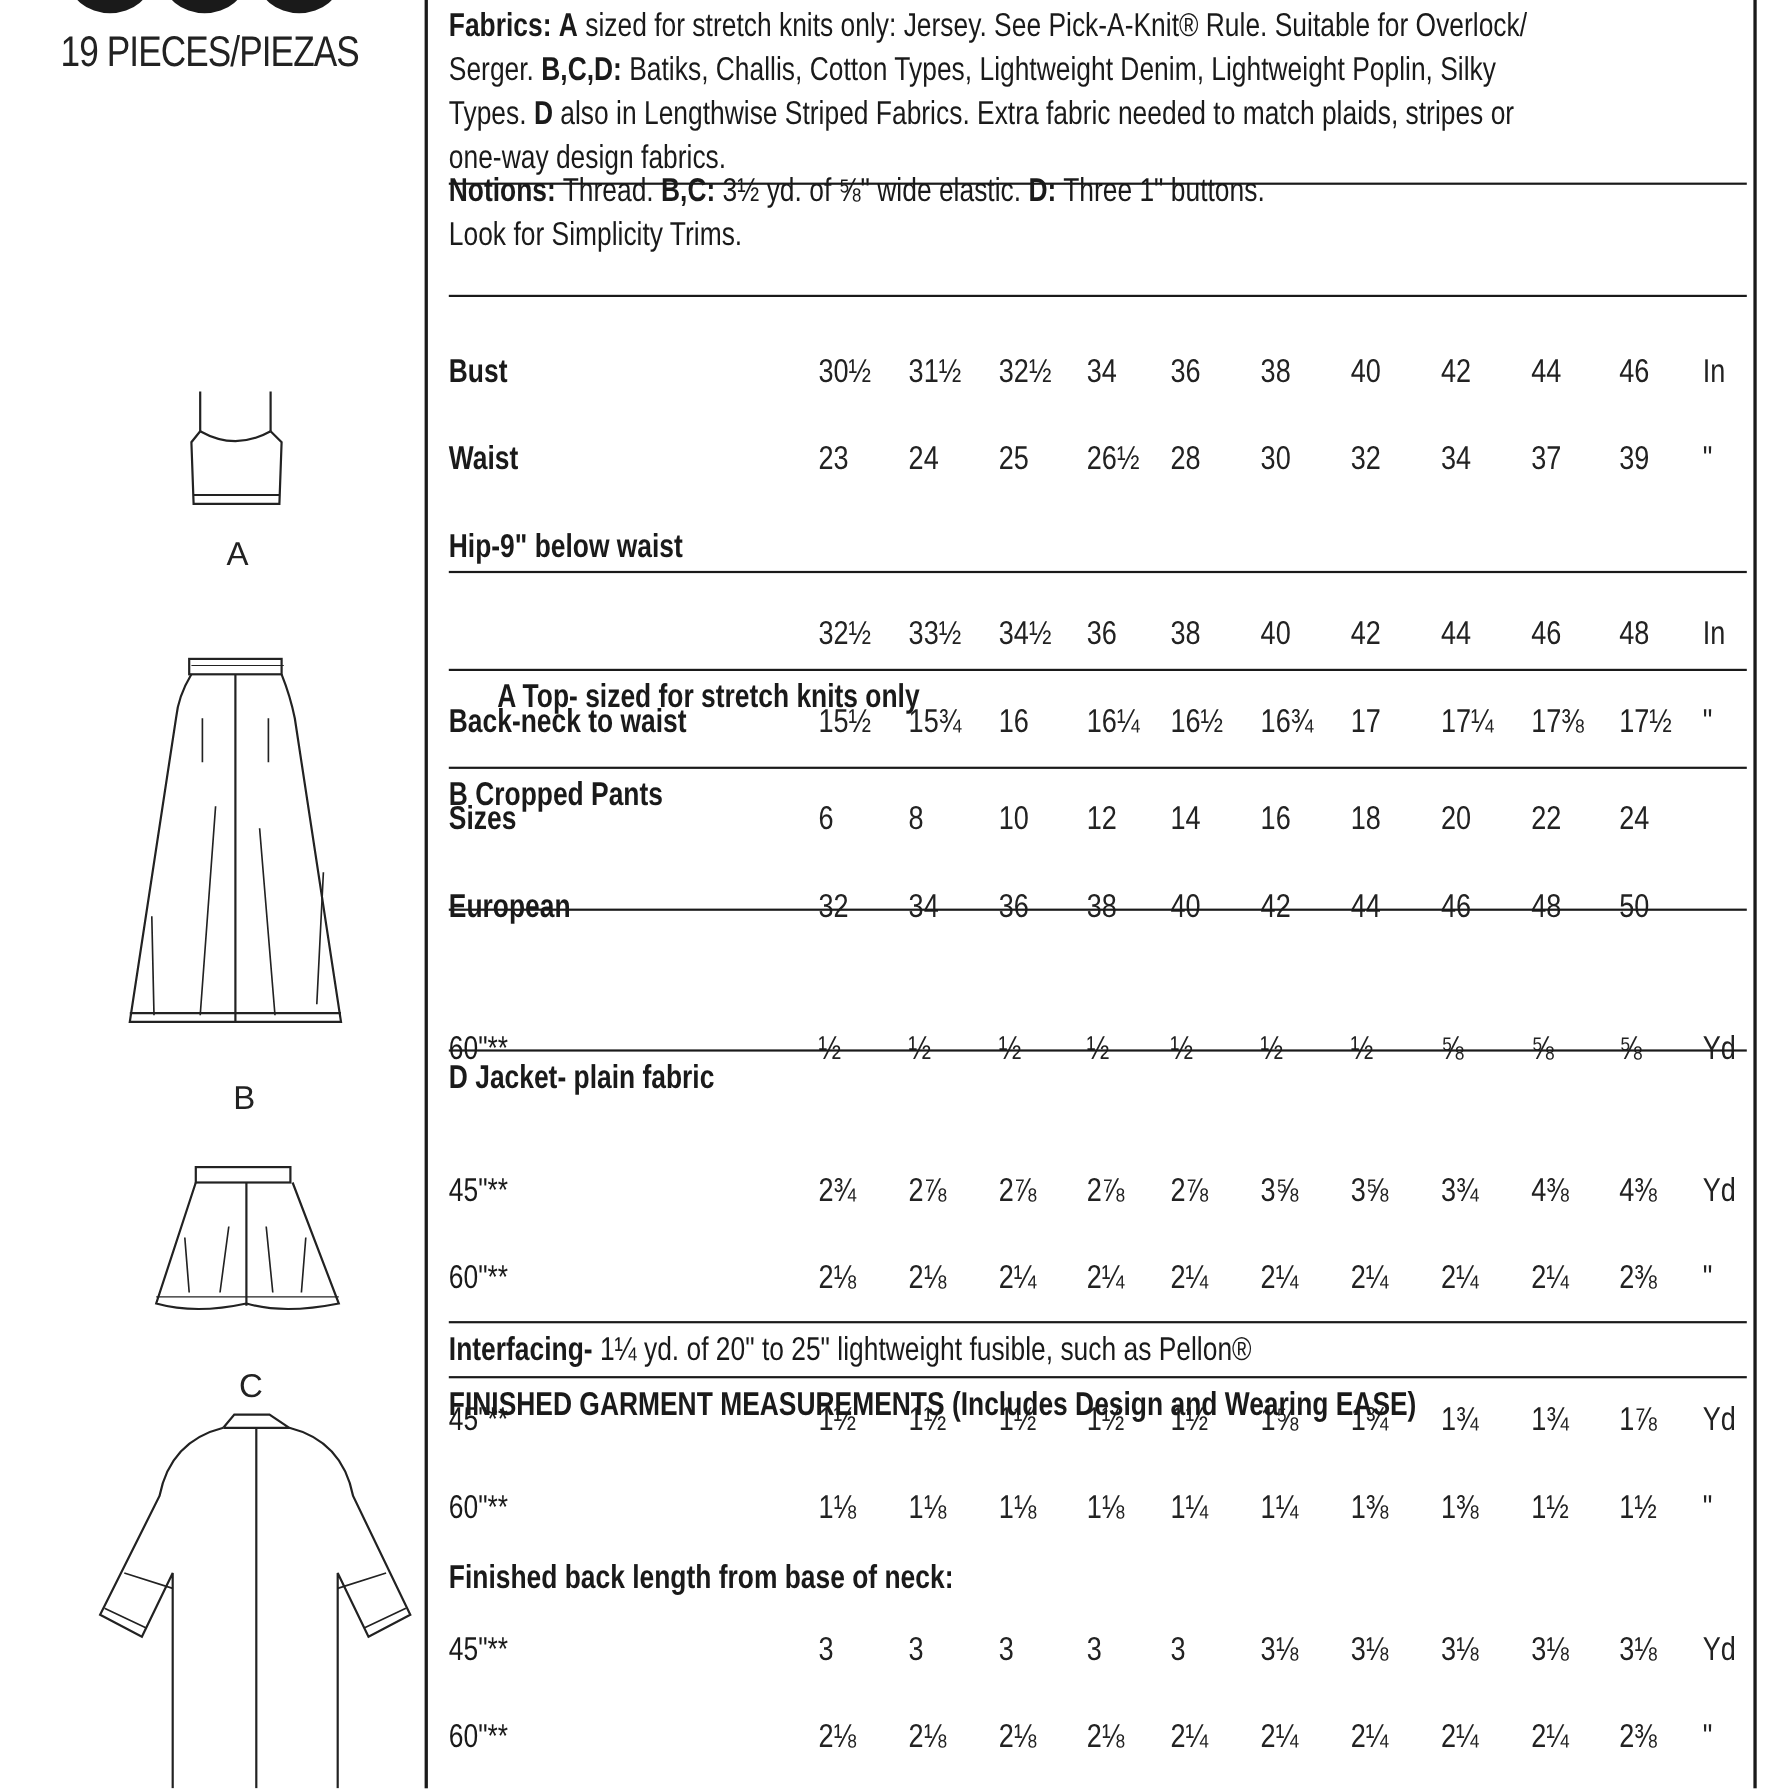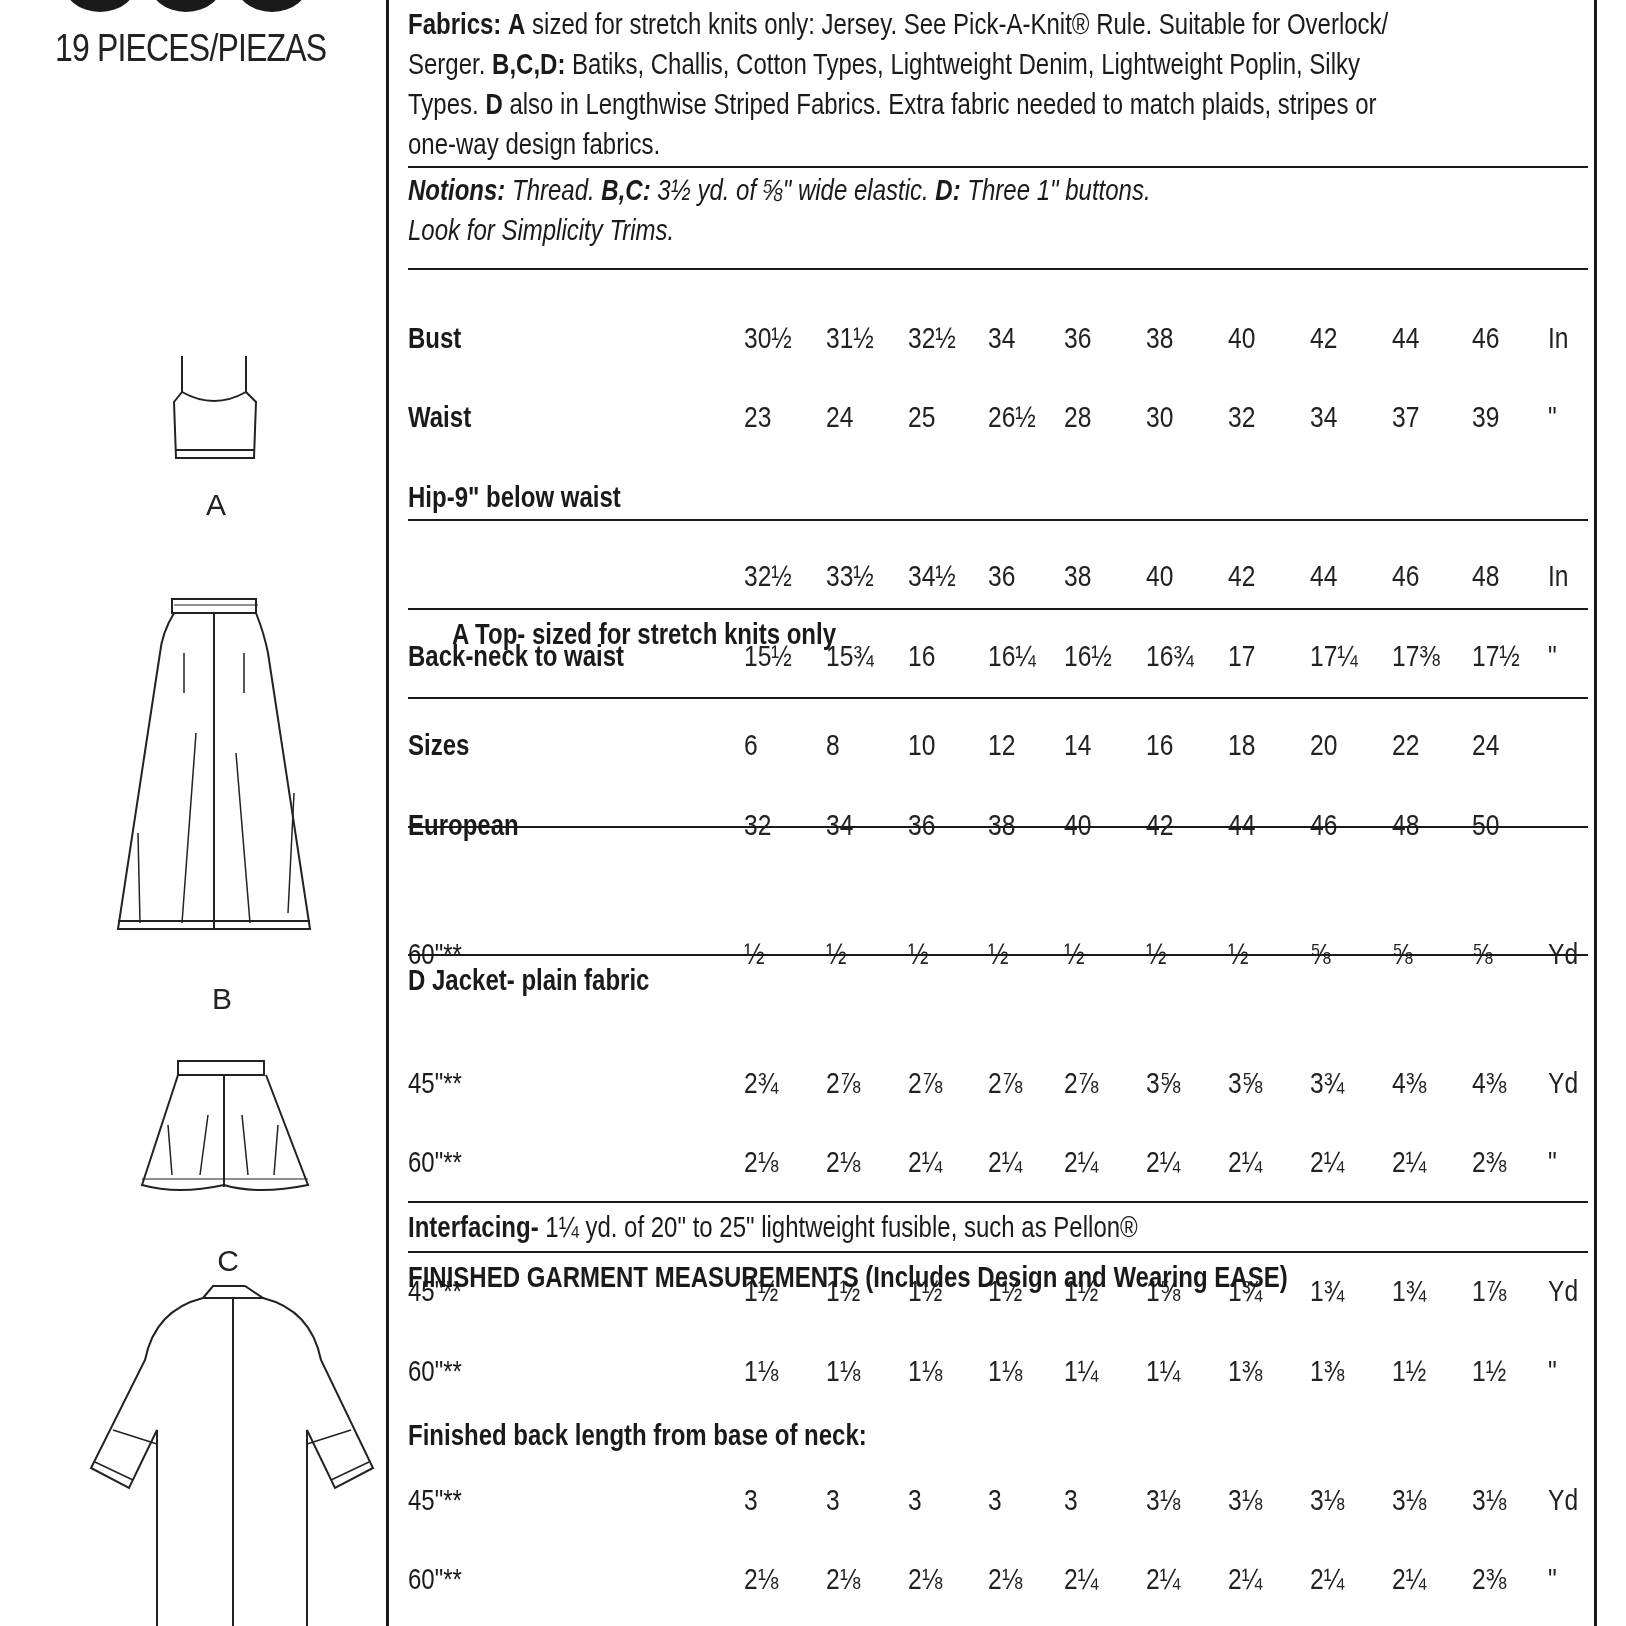--- a/index.html
+++ b/index.html
@@ -115,21 +115,21 @@
 <div class="block" style="top:4px;">
   <div class="para">
     <div><b>Fabrics:</b> <b>A</b><span> sized for stretch knits only: Jersey. See Pick-A-Knit® Rule. Suitable for Overlock/</span></div>
     <div><span>Serger. </span><b>B,C,D:</b><span> Batiks, Challis, Cotton Types, Lightweight Denim, Lightweight Poplin, Silky</span></div>
     <div><span>Types. </span><b>D</b><span> also in Lengthwise Striped Fabrics. Extra fabric needed to match plaids, stripes or</span></div>
     <div><span>one-way design fabrics.</span></div>
   </div>
 </div>
 <div class="block hr" style="top:166px;"></div>
 
-<div class="block" style="top:170px;font-style:italic;">
+<div class="block" style="top:154px;">
   <div class="para">
     <div><b>Notions:</b><span> Thread. </span><b>B,C:</b><span> 3½ yd. of ⅝" wide elastic. </span><b>D:</b><span> Three 1" buttons.</span></div>
     <div><span>Look for Simplicity Trims.</span></div>
   </div>
 </div>
 <div class="block hr" style="top:268px;"></div>
 
 <div id="tables">
     <div class="block row" style="top: 317.5px;">
       <div class="label bold">Bust</div>
@@ -229,20 +229,23 @@
       <div class="cell" style="left: 580px;">½</div>
       <div class="cell" style="left: 656px;">½</div>
       <div class="cell" style="left: 738px;">½</div>
       <div class="cell" style="left: 820px;">½</div>
       <div class="cell" style="left: 902px;">⅝</div>
       <div class="cell" style="left: 984px;">⅝</div>
       <div class="cell" style="left: 1064px;">⅝</div>
       <div class="cell" style="left: 1140px;">Yd</div>
     </div>
     <div class="block hr" style="top: 697px;"></div>
+    <div class="block" style="top: 703px;">
+      <div class="heading" style="font-weight: bold;">B Cropped Pants</div>
+    </div>
     <div class="block row" style="top: 742.5px;">
       <div class="label">45"**</div>
       <div class="cell" style="left: 336px;">2¾</div>
       <div class="cell" style="left: 418px;">2⅞</div>
       <div class="cell" style="left: 500px;">2⅞</div>
       <div class="cell" style="left: 580px;">2⅞</div>
       <div class="cell" style="left: 656px;">2⅞</div>
       <div class="cell" style="left: 738px;">3⅝</div>
       <div class="cell" style="left: 820px;">3⅝</div>
       <div class="cell" style="left: 902px;">3¾</div>

